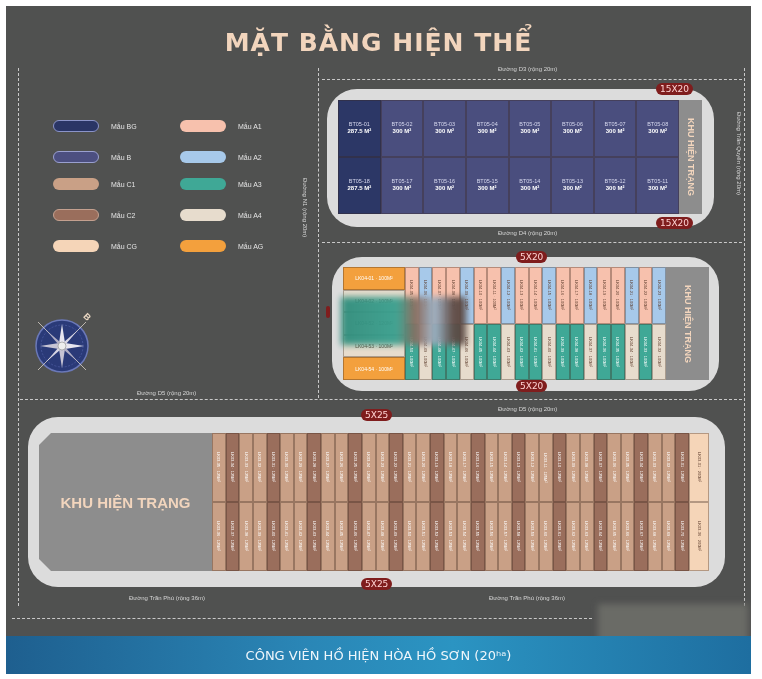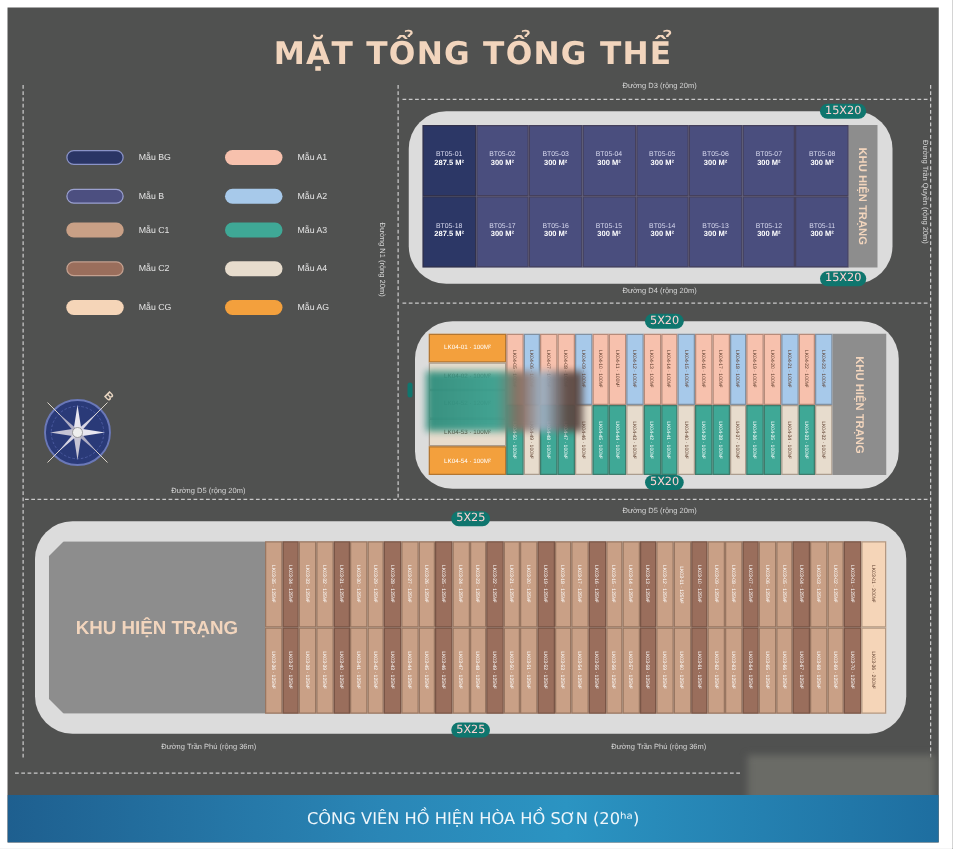--- a/index.html
+++ b/index.html
@@ -16,31 +16,31 @@
   .legend-label{color:#e4e4e4;font-size:7px;margin-left:12px;white-space:nowrap;}
   .block{position:absolute;background:#dcdcdc;border-radius:30px;}
   .block-inner{position:absolute;}
   .lot{position:absolute;box-sizing:border-box;border:0.5px solid rgba(60,40,30,0.35);display:flex;align-items:center;justify-content:center;overflow:hidden;}
   .lot-text{color:#fff;font-size:5px;white-space:nowrap;text-align:center;line-height:1.25;}
   .lot-text.dark{color:#5a3a2a;}
   .vtext{writing-mode:vertical-rl;}
   .bt-id{display:block;font-size:5.5px;color:#d6d8ee;}
   .bt-area{display:block;font-size:6px;color:#ffffff;font-weight:bold;}
   .khu{position:absolute;background:#8d8d8d;display:flex;align-items:center;justify-content:center;color:#f2d5bd;font-weight:bold;}
-  .badge{position:absolute;background:#0f766e;color:#ffd4d4;font-size:9px;border-radius:7px;padding:1px 4px;font-family:"DejaVu Sans",sans-serif;}
+  .badge{position:absolute;background:#7f1d1d;color:#ffd4d4;font-size:9px;border-radius:7px;padding:1px 4px;font-family:"DejaVu Sans",sans-serif;}
   .lake{position:absolute;left:0;top:630px;width:100%;height:38px;background:linear-gradient(90deg,#1e5f8f 0%,#2a86b6 40%,#2b94c2 60%,#1e6ea0 100%);}
   .lake-text{position:absolute;left:0;top:12px;width:100%;text-align:center;color:#eef6fb;font-size:13px;font-family:"DejaVu Sans",sans-serif;}
   .blur{position:absolute;filter:blur(3px);}
 </style>
 </head>
 <body>
 
 <div class="canvas">
 
-  <div class="title">MẶT TỔNG TỔNG THỂ</div>
+  <div class="title">MẶT BẰNG HIỆN THỂ</div>
 
   <div class="dash-v" style="left:12px;top:62px;height:538px;"></div>
   <div class="dash-v" style="left:738px;top:62px;height:538px;"></div>
   <div class="dash-v" style="left:312px;top:62px;height:330px;"></div>
   <div class="dash-h" style="left:316px;top:73px;width:420px;"></div>
   <div class="dash-h" style="left:316px;top:236px;width:420px;"></div>
   <div class="dash-h" style="left:14px;top:393px;width:722px;"></div>
   <div class="dash-h" style="left:6px;top:612px;width:580px;"></div>
 
   <div class="road-label" style="left:492px;top:60px;">Đường D3 (rộng 20m)</div>

